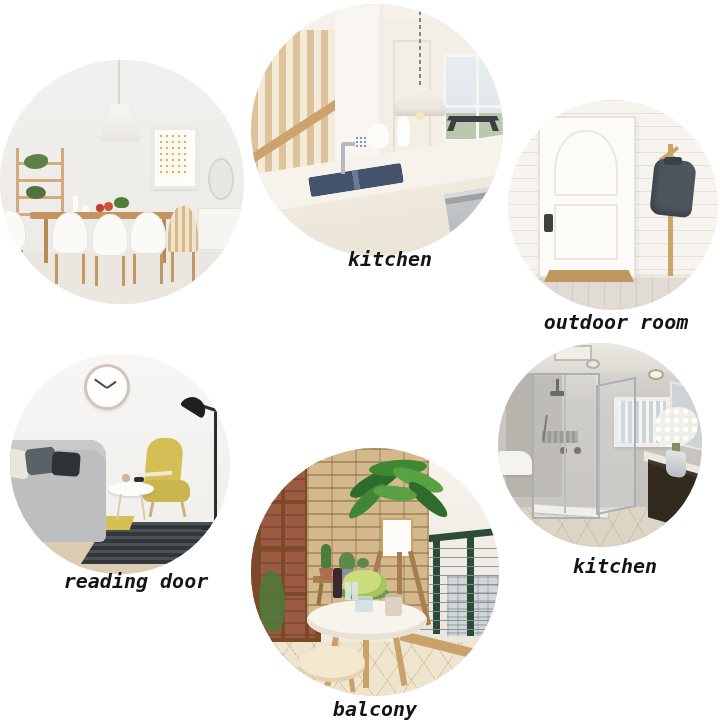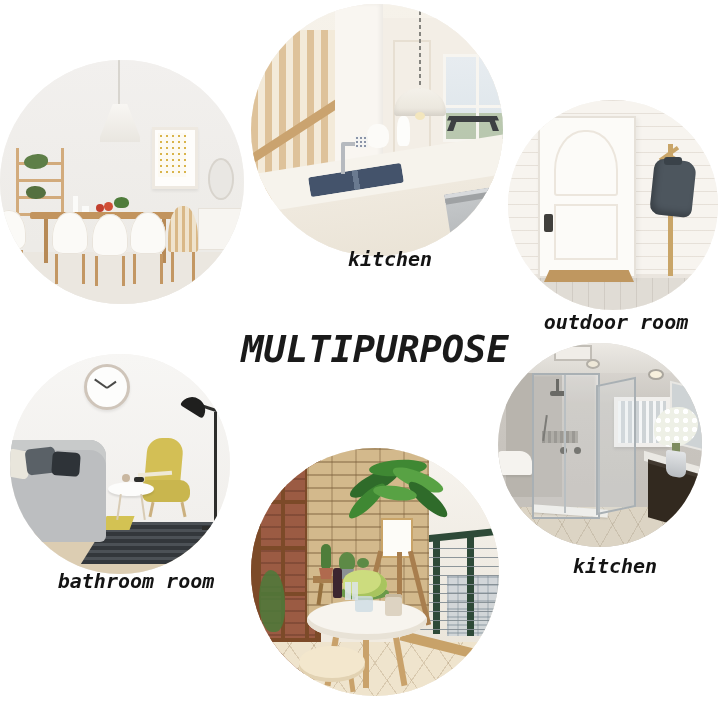--- a/index.html
+++ b/index.html
@@ -397,19 +397,19 @@
     <div class="ba-gdoorline"></div>
     <div class="ba-glassside"></div>
     <div class="ba-mirror"></div>
     <div class="ba-counter"></div>
     <div class="ba-cab"></div>
     <div class="ba-flowers"></div>
     <div class="ba-stems"></div>
     <div class="ba-vase"></div>
   </div>
 
-  <div class="title">MULTIPURPOSE</div>
   <div class="label lbl-kitchen">kitchen</div>
   <div class="label lbl-door">outdoor room</div>
-  <div class="label lbl-reading">bathroom room</div>
+  <div class="label lbl-reading">reading door</div>
+  <div class="label lbl-balcony">balcony</div>
   <div class="label lbl-bath">kitchen</div>
 
 </div>
 
 </body></html>

